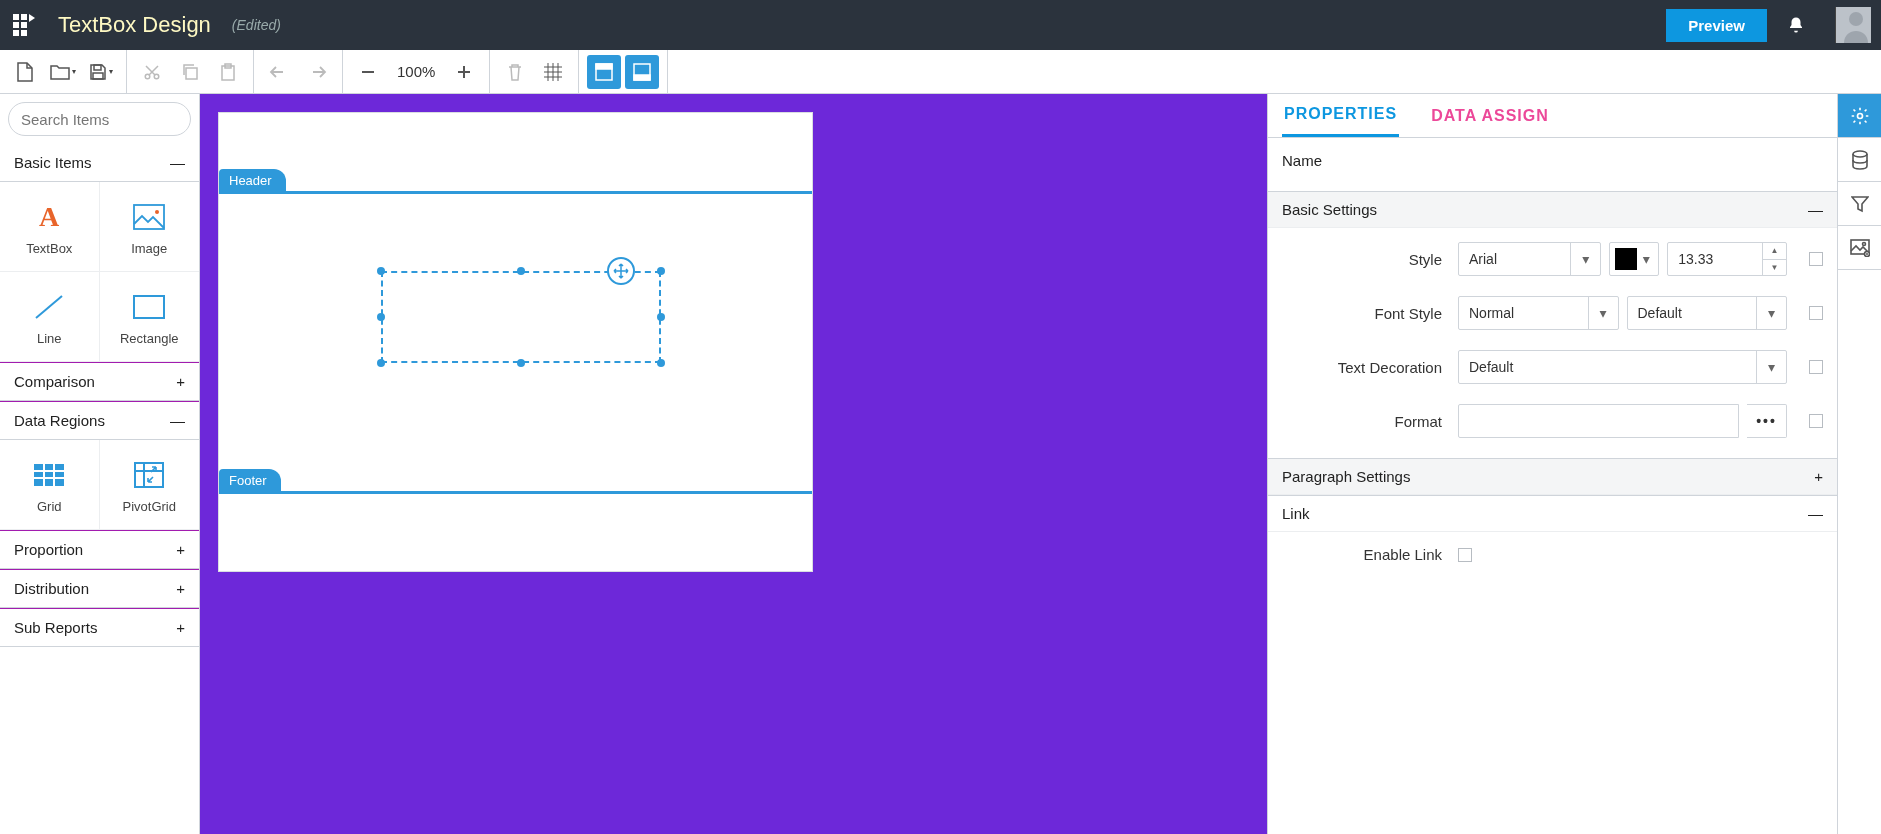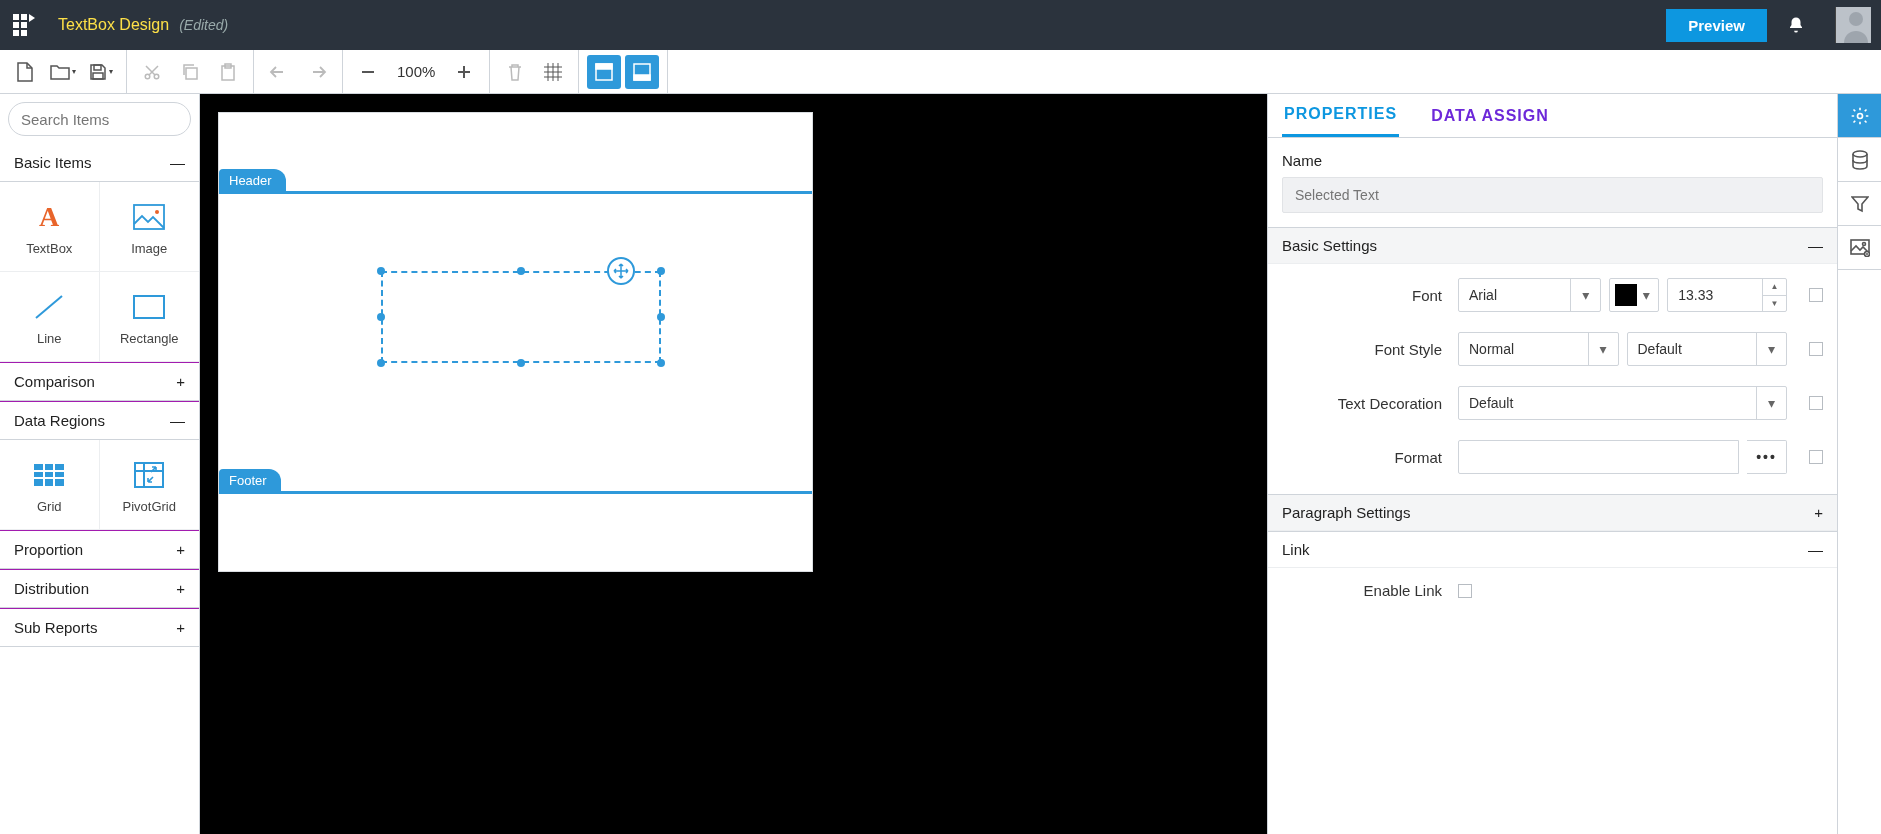--- a/index.html
+++ b/index.html
@@ -1,21 +1,21 @@
 <!DOCTYPE html>
 <html><head>
 <meta charset="utf-8">
 <style>
 * { box-sizing: border-box; margin: 0; padding: 0; }
 body { font-family: "Segoe UI", Arial, sans-serif; font-size: 14px; color: #333; background: #fff; overflow: hidden; }
 
 
 .top-header { height: 50px; background: #2b333d; display: flex; align-items: center; padding: 0 10px; }
 .top-header .app-icon { width: 28px; height: 28px; display: flex; align-items: center; justify-content: center; color: #fff; margin-right: 20px; }
-.top-header .title { color: #fde047; font-size: 16px; margin-right: 10px; }
+.top-header .title { color: #fef9c3; font-size: 22px; margin-right: 21px; }
 .top-header .edited { color: #9aa; font-style: italic; font-size: 14px; }
 .top-header .spacer { flex: 1; }
 .top-header .preview-btn { background: #0d97e0; color: #fff; padding: 8px 22px; border: none; font-size: 15px; font-weight: 600; margin-right: 20px; cursor: pointer; }
 .top-header .bell-icon { color: #fff; width: 30px; text-align: center; cursor: pointer; }
 .top-header .avatar { width: 36px; height: 36px; background: #bcc2c9; margin-left: 18px; border-left: 1px solid #444; padding-left: 4px; }
 
 
 .toolbar { height: 44px; border-bottom: 1px solid #cfd4da; display: flex; align-items: center; background: #fff; }
 .toolbar .group { display: flex; align-items: center; height: 100%; border-right: 1px solid #cfd4da; padding: 0 6px; }
 .toolbar .tbtn { width: 34px; height: 34px; display: flex; align-items: center; justify-content: center; border: none; background: none; cursor: pointer; color: #444; margin: 0 2px; }
@@ -34,21 +34,21 @@
 .search-box input { flex:1; border:none; outline:none; font-size: 15px; color:#3b82f6; background:transparent; }
 .section-header { display:flex; justify-content:space-between; align-items:center; padding: 10px 14px; border-top:1px solid #a21caf; border-bottom:1px solid #cfd4da; font-size:15px; color:#222; cursor:pointer; }
 .section-header.no-top { border-top:none; }
 .item-grid { display:flex; flex-wrap:wrap; }
 .item-cell { width:50%; height:90px; border-right:1px solid #eceef0; border-bottom:1px solid #eceef0; display:flex; flex-direction:column; align-items:center; justify-content:center; cursor:pointer; }
 .item-cell:nth-child(2n) { border-right:none; }
 .item-cell .icon { height:40px; display:flex; align-items:center; justify-content:center; }
 .item-cell .lbl { font-size:13px; color:#444; margin-top:4px; }
 
 
-.canvas-area { flex:1; background:#000000; padding: 18px; overflow:auto; }
+.canvas-area { flex:1; background:#6d28d9; padding: 18px; overflow:auto; }
 .report-page { width:595px; background:#fff; border:1px solid #d9dde1; position:relative; min-height: 460px; }
 .band-label { position:absolute; left:0; background:#2e99da; color:#fff; font-size:13px; padding: 4px 14px 4px 10px; border-radius: 4px 12px 0 0; }
 .header-band .band-label { top: 56px; }
 .header-rule { position:absolute; top:78px; left:0; right:0; height:3px; background:#2e99da; }
 .footer-band .band-label { top: 356px; }
 .footer-rule { position:absolute; top:378px; left:0; right:0; height:3px; background:#2e99da; }
 
 
 .sel-box { position:absolute; top:158px; left:162px; width:280px; height:92px; }
 .sel-outer { position:absolute; inset:0; border:2px dashed #2e99da; }
@@ -56,21 +56,21 @@
 .sel-inner .hl { background:#2e99da; color:#fff; padding: 0 2px; }
 .handle { position:absolute; width:8px; height:8px; background:#2e99da; border-radius:50%; }
 .h-tl{top:-4px;left:-4px}.h-tr{top:-4px;right:-4px}.h-bl{bottom:-4px;left:-4px}.h-br{bottom:-4px;right:-4px}
 .h-tm{top:-4px;left:calc(50% - 4px)}.h-bm{bottom:-4px;left:calc(50% - 4px)}
 .h-ml{top:calc(50% - 4px);left:-4px}.h-mr{top:calc(50% - 4px);right:-4px}
 .move-handle { position:absolute; top:-14px; right:26px; width:28px; height:28px; border:2px solid #2e99da; border-radius:50%; background:#fff; display:flex; align-items:center; justify-content:center; color:#2e99da; }
 
 
 .right-panel { width:570px; border-left:1px solid #cfd4da; background:#fff; overflow:auto; }
 .tabs { display:flex; border-bottom:1px solid #cfd4da; height:44px; align-items:center; padding-left: 14px; gap: 30px; }
-.tab { font-size:16px; font-weight:600; letter-spacing:1px; color:#6d28d9; padding: 11px 2px; cursor:pointer; }
+.tab { font-size:16px; font-weight:600; letter-spacing:1px; color:#ec4899; padding: 11px 2px; cursor:pointer; }
 .tab.active { color:#0d97e0; border-bottom: 3px solid #0d97e0; }
 .prop-body { padding: 14px; }
 .prop-label { font-size:15px; color:#222; margin-bottom:8px; display:block; }
 .prop-input { width:100%; background:#f0f1f3; border:1px solid #e1e3e6; padding:9px 12px; font-size:14px; color:#888; border-radius:2px; }
 .prop-section { border-top:1px solid #cfd4da; }
 .prop-section-header { display:flex; justify-content:space-between; align-items:center; padding: 9px 14px; background:#f4f5f6; font-size:15px; color:#222; cursor:pointer; border-bottom:1px solid #eceef0; }
 .prop-section-body { padding: 14px 14px 14px 0; }
 .prop-row { display:flex; align-items:center; margin-bottom: 20px; }
 .prop-row .rlabel { width: 190px; text-align:right; font-size:15px; color:#333; padding-right: 16px; }
 .prop-row .rctrl { flex:1; display:flex; gap:8px; align-items:center; }
@@ -356,32 +356,31 @@
   </div>
 
   <div class="right-panel">
     <div class="tabs">
       <div class="tab active">PROPERTIES</div>
       <div class="tab">DATA ASSIGN</div>
     </div>
 
     <div class="prop-body">
       <label class="prop-label">Name</label>
-      <input class="prop-input" disabled="" placeholder="Selected Text" style="">
     </div>
 
     <div class="prop-section">
       <div class="prop-section-header">
         <span>Basic Settings</span>
         <span>—</span>
       </div>
       <div class="prop-section-body">
 
         <div class="prop-row">
-          <div class="rlabel">Font</div>
+          <div class="rlabel">Style</div>
           <div class="rctrl">
             <div class="select-box" style="flex:1.2">
               <div class="sval">Arial</div>
               <div class="sdrop">▾</div>
             </div>
             <div class="select-box" style="width:50px">
               <div style="width:22px;height:22px;background:#000;margin-left:5px"></div>
               <div class="sdrop" style="border:none;width:18px">▾</div>
             </div>
             <div class="num-box" style="flex:1">

